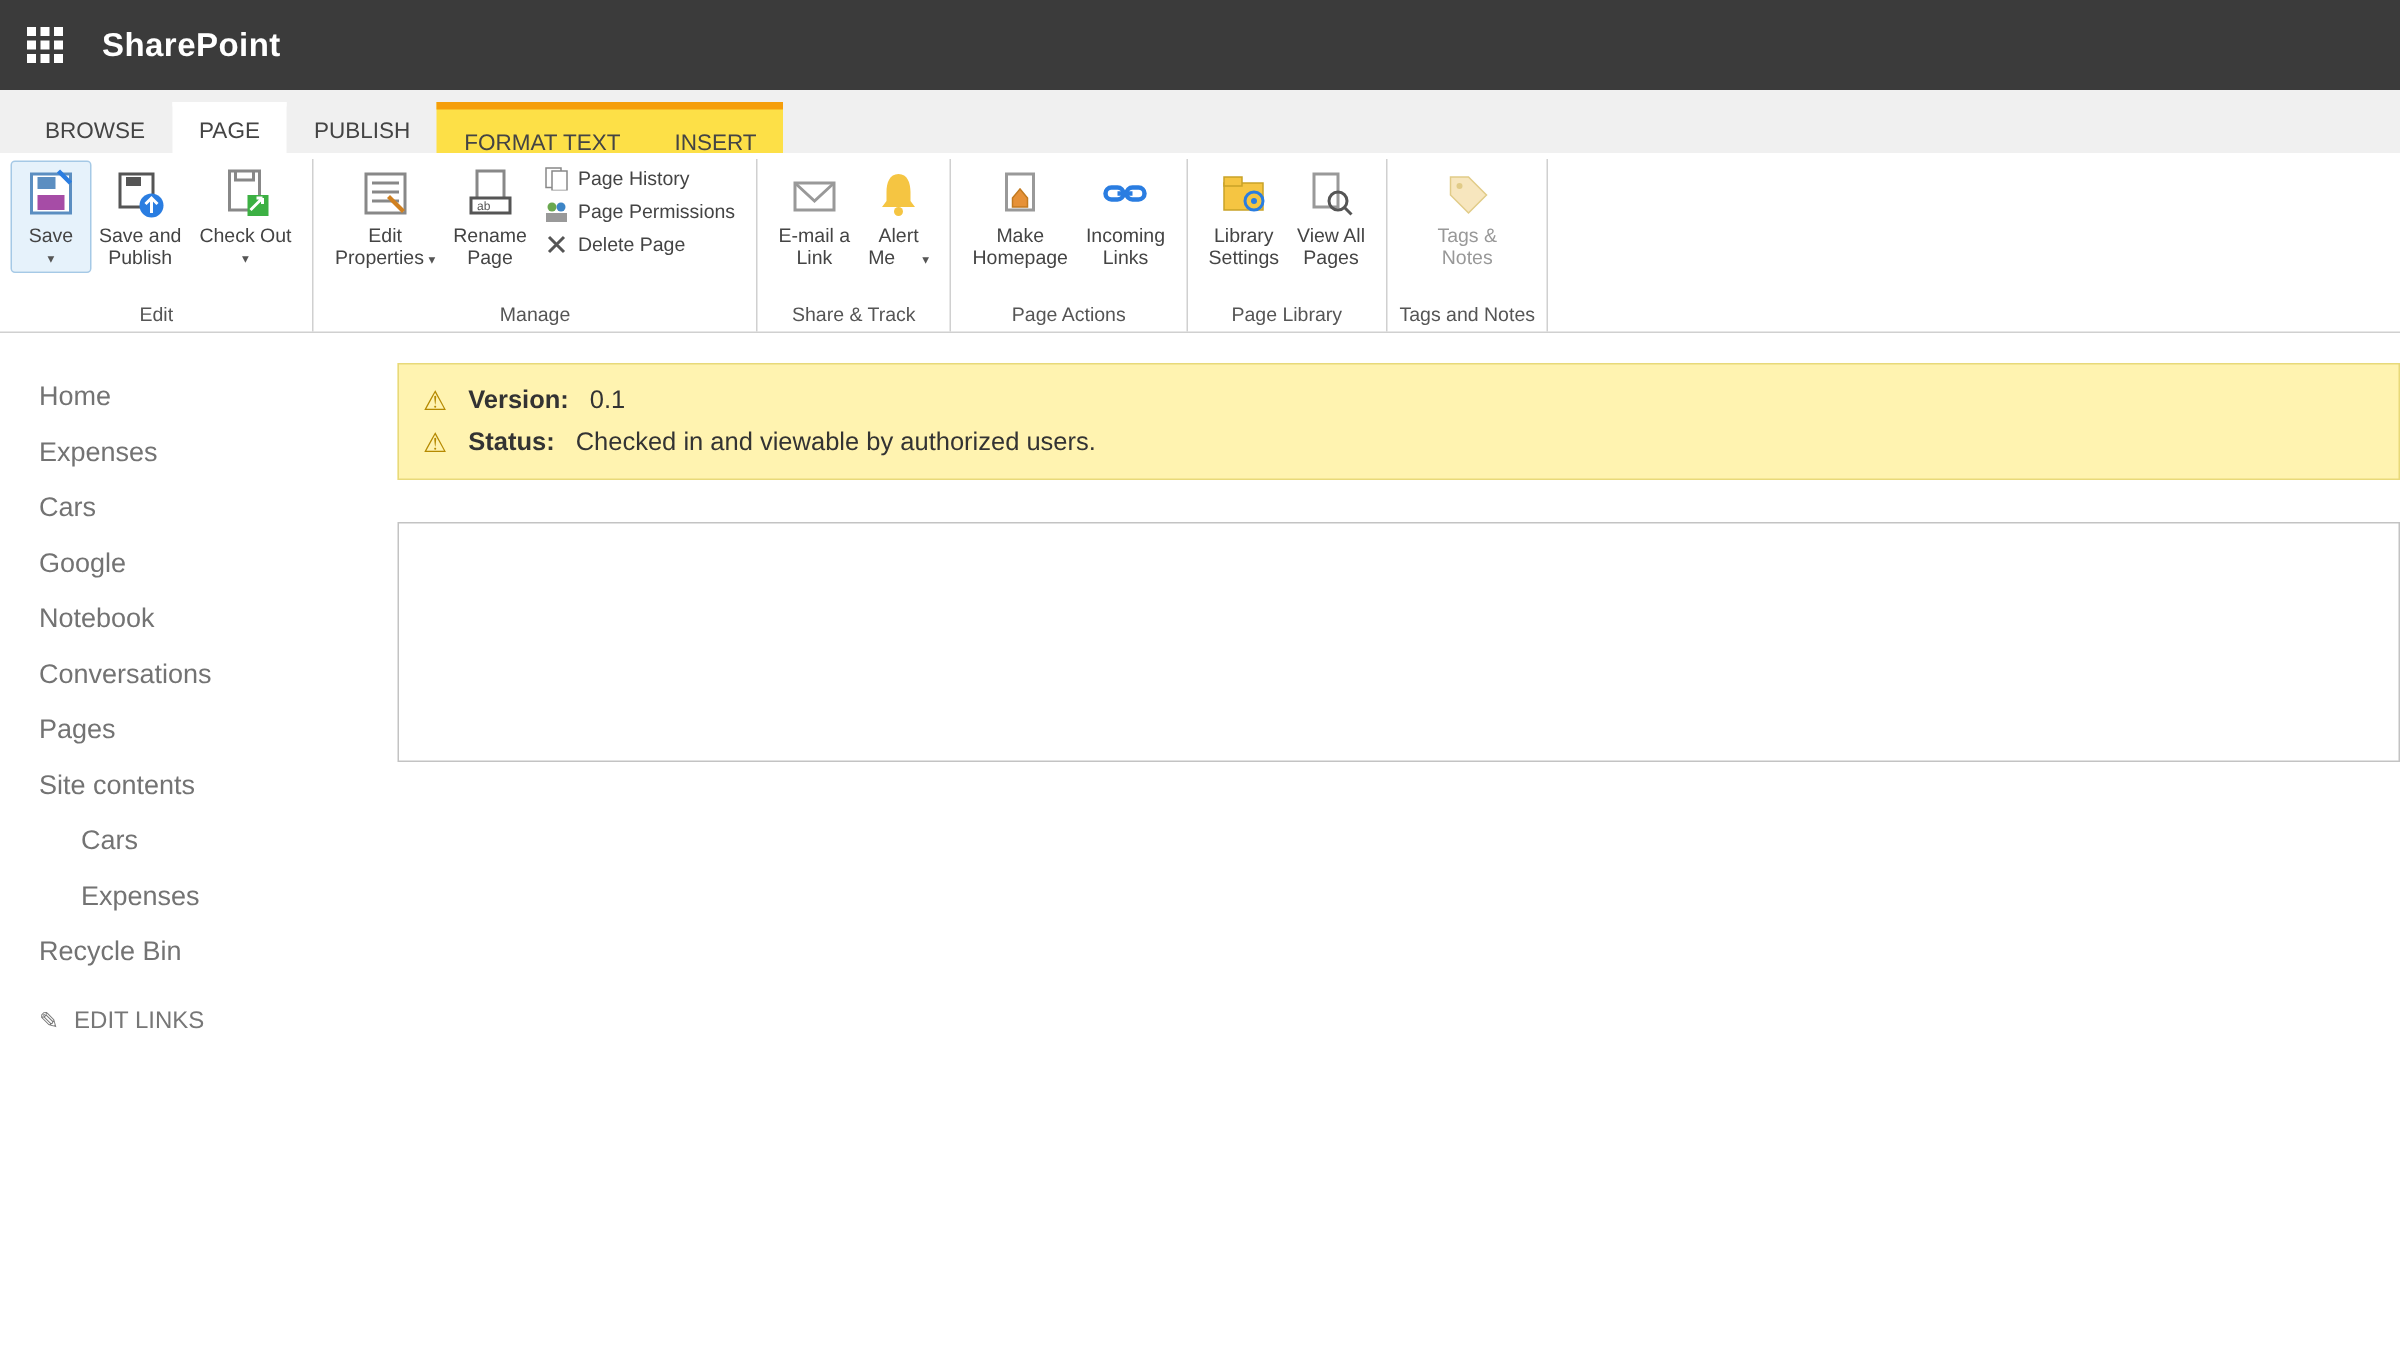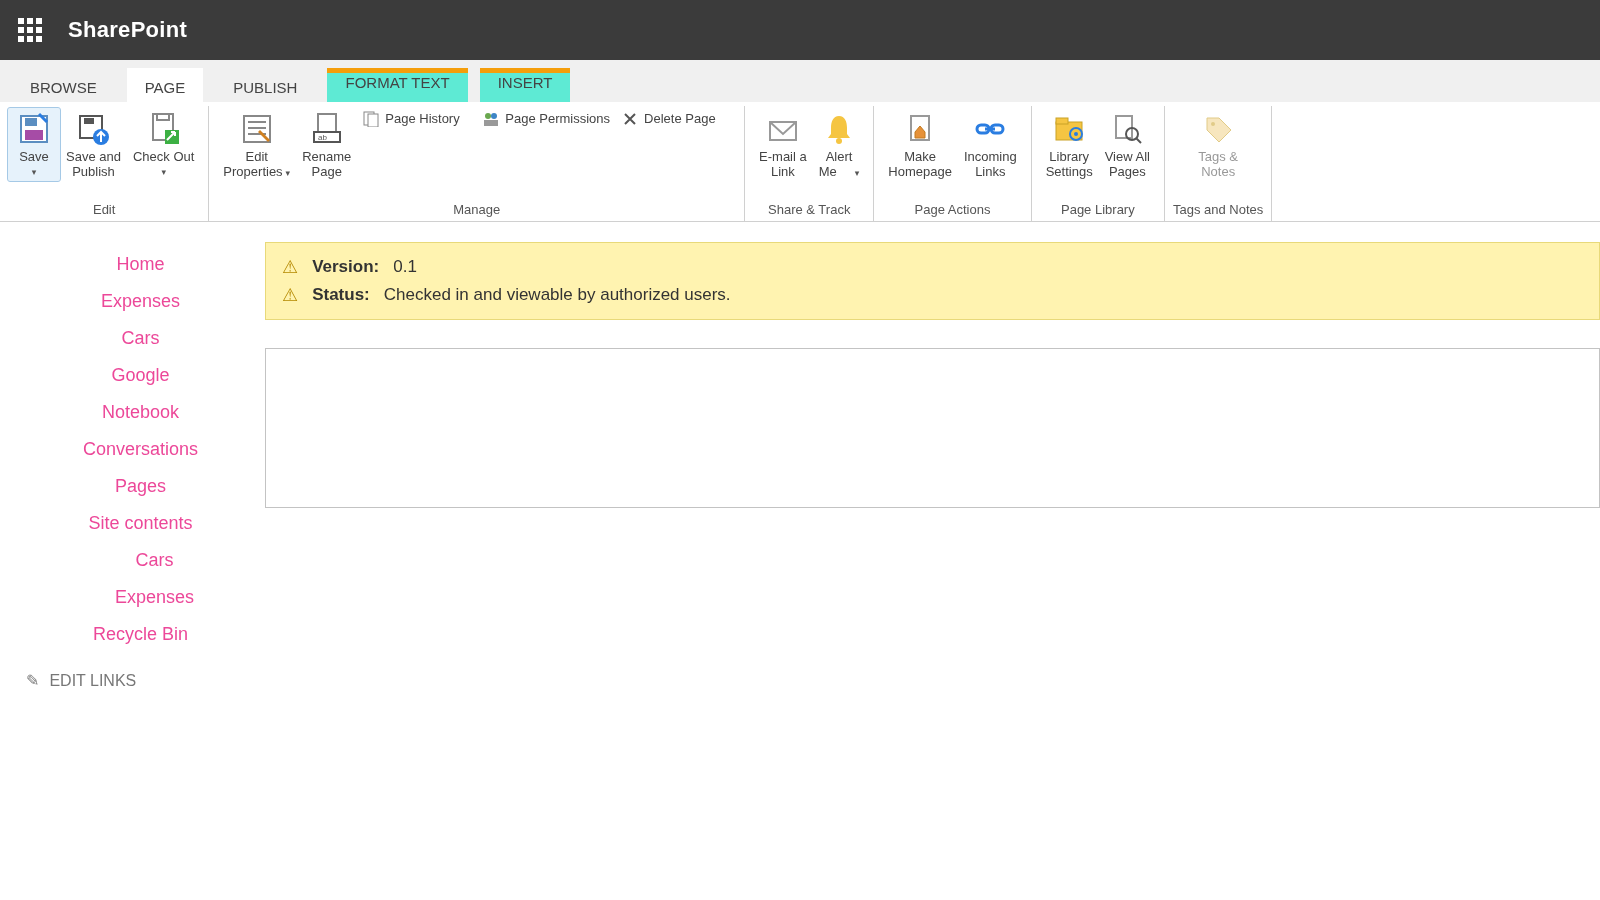--- a/index.html
+++ b/index.html
@@ -4,41 +4,41 @@
 <style>
 * { box-sizing: border-box; margin: 0; padding: 0; }
 body { font-family: "Segoe UI", Arial, sans-serif; font-size: 14px; color: #333; background: #fff; overflow: hidden; }
 
 .topbar { height: 60px; background: #3b3b3b; display: flex; align-items: center; padding: 0 10px; }
 .waffle { width: 40px; height: 40px; display: flex; align-items: center; justify-content: center; cursor: pointer; }
 .waffle-grid { display: grid; grid-template-columns: repeat(3, 6px); grid-template-rows: repeat(3, 6px); gap: 3px; }
 .waffle-grid span { background: #fff; width: 6px; height: 6px; }
 .brand { color: #fff; font-size: 22px; font-weight: 600; margin-left: 18px; letter-spacing: 0.3px; }
 
-.tabbar { height: 42px; background: #f0f0f0; display: flex; align-items: stretch; padding: 8px 0 0 12px; gap: 12px; }
+.tabbar { height: 42px; background: #f0f0f0; display: flex; align-items: stretch; padding: 8px 0 0 12px; gap: 0; }
 .tab { padding: 8px 18px 6px; font-size: 15px; color: #444; cursor: pointer; text-transform: uppercase; border-top: 3px solid transparent; }
 .tab.active-top { background: #fff; border-top: 3px solid #fff; }
-.tab.highlight { background: #5eead4; border-top: 5px solid #f59e0b; padding-top: 1px; }
+.tab.highlight { background: #fde047; border-top: 5px solid #f59e0b; padding-top: 14px; }
 
 .ribbon { display: flex; border-bottom: 1px solid #d0d0d0; background: #fff; padding: 4px 0 0 0; min-height: 120px; }
 .rgroup { display: flex; flex-direction: column; align-items: center; border-right: 1px solid #d0d0d0; padding: 2px 8px; }
 .rgroup-body { display: flex; align-items: flex-start; flex: 1; }
 .rgroup-label { font-size: 13px; color: #555; margin-top: 2px; padding-bottom: 2px; }
 
 .rbtn { display: flex; flex-direction: column; align-items: center; justify-content: flex-start; padding: 4px 6px; cursor: pointer; text-align: center; font-size: 13px; line-height: 1.15; color: #444; min-width: 52px; border-radius: 2px; }
 .rbtn.selected { background: #e6f2fb; outline: 1px solid #a5c9e6; }
 .rbtn .ico { width: 34px; height: 34px; margin-bottom: 4px; position: relative; }
 .rbtn.small-row { flex-direction: row; justify-content: flex-start; min-width: 120px; padding: 3px 6px; text-align: left; }
 .rbtn.small-row .ico-sm { width: 16px; height: 16px; margin-right: 6px; }
 
 .caret { font-size: 9px; color: #555; margin-top: 2px; }
 
 .content-area { display: flex; height: calc(100% - 222px); }
 .sidebar { width: 255px; padding: 24px 0 0 26px; font-size: 18px; }
-.sidebar a { display: block; color: #ec4899; text-decoration: none; padding: 8px 0; cursor: pointer; text-align: center; }
+.sidebar a { display: block; color: #737373; text-decoration: none; padding: 8px 0; cursor: pointer; }
 .sidebar .indent { padding-left: 28px; }
 .edit-links { display: flex; align-items: center; color: #777; font-size: 16px; padding: 18px 0 0 0; cursor: pointer; }
 .edit-links .pencil { margin-right: 10px; }
 
 .page-body { flex: 1; padding: 20px 0 0 10px; }
 .status-bar { background: #fff3b0; border: 1px solid #e8d97a; padding: 10px 16px; font-size: 17px; color: #333; }
 .status-row { display: flex; align-items: center; gap: 14px; padding: 3px 0; }
 .warn { color: #b58900; font-size: 18px; }
 .stat-label { font-weight: 700; }
 .editor { margin-top: 28px; border: 1px solid #c3c3c3; height: 160px; background: #fff; }
@@ -140,21 +140,21 @@
         <div class="ico">
           <svg viewBox="0 0 34 34">
               <rect x="8" y="2" width="18" height="26" fill="#fff" stroke="#888" stroke-width="2"></rect>
               <rect x="4" y="20" width="26" height="10" fill="#fff" stroke="#555" stroke-width="2"></rect>
               <text x="8" y="28" font-size="8" fill="#555">ab</text>
             </svg>
         </div>
         <span>Rename</span>
         <span>Page</span>
       </div>
-      <div style="display:flex;flex-direction:row;">
+      <div style="display:flex;flex-direction:column;">
         <div class="rbtn small-row">
           <div class="ico-sm">
             <svg viewBox="0 0 16 16">
                 <rect x="1" y="1" width="10" height="13" fill="#fff" stroke="#888"></rect>
                 <rect x="5" y="3" width="10" height="13" fill="#fff" stroke="#888"></rect>
               </svg>
           </div>
           <span>Page History</span>
         </div>
         <div class="rbtn small-row">

